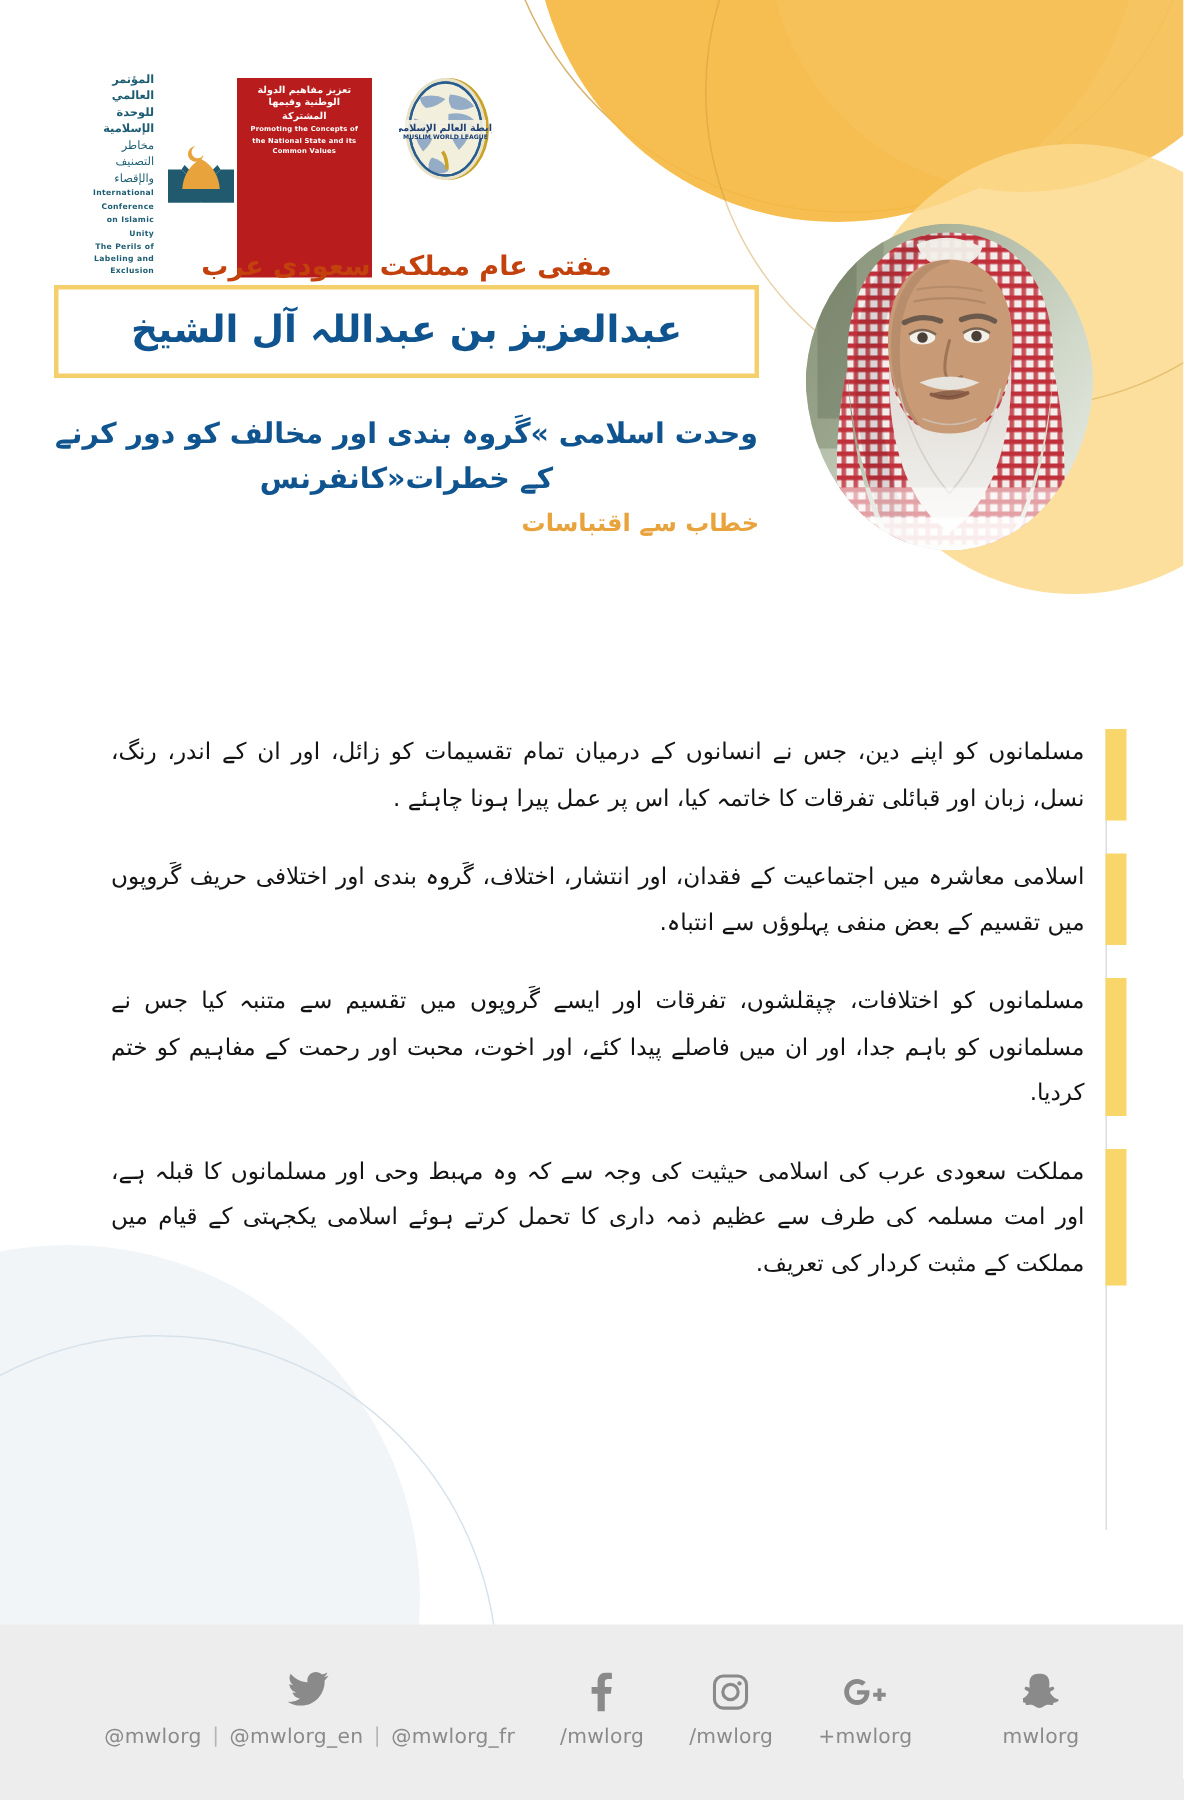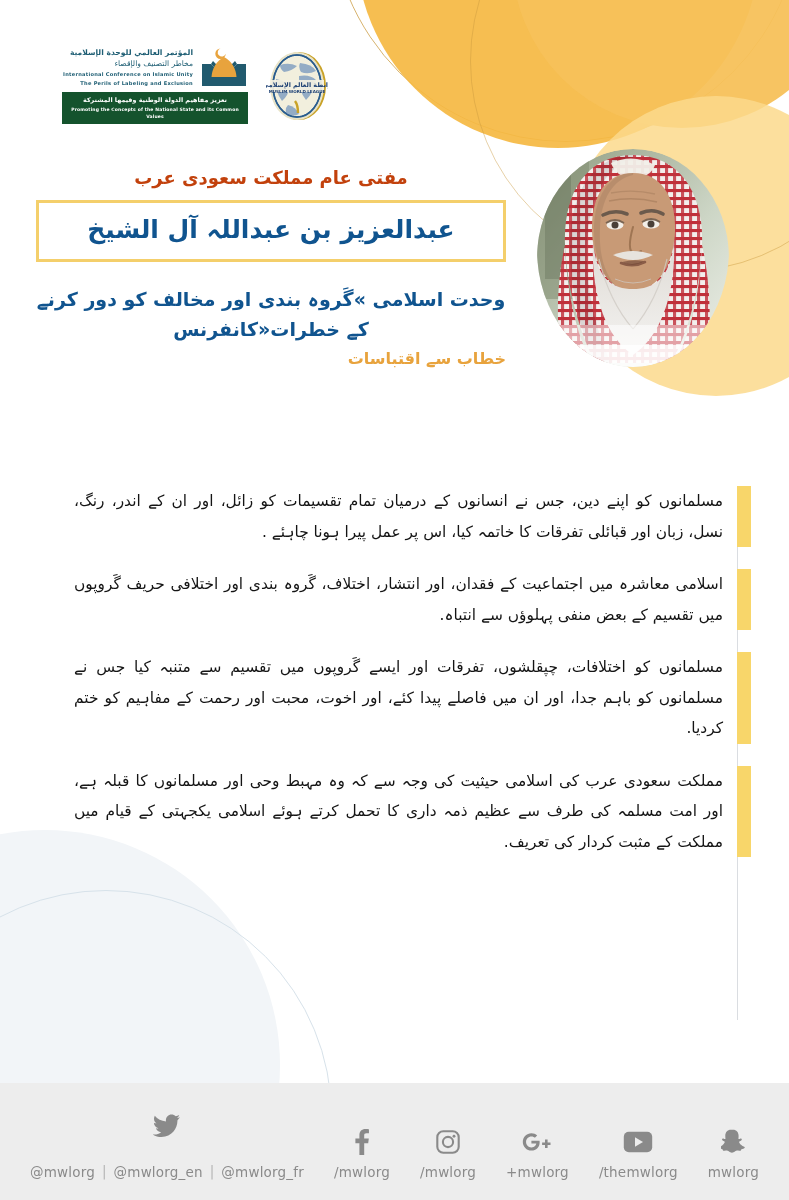--- a/index.html
+++ b/index.html
@@ -81,21 +81,21 @@
 
   
   .logos {
     position: absolute;
     left: 62px; top: 47px;
     display: flex;
     align-items: flex-start;
     gap: 18px;
     z-index: 6;
   }
-  .conf-logo { display: flex; flex-direction: column; width: 186px; }
+  .conf-logo { display: flex; flex-direction: row; width: 186px; }
   .conf-top { display: flex; align-items: center; gap: 7px; }
   .conf-words { text-align: right; flex: 1; }
   .conf-ar1 {
     font-size: 7.6px; color: #1d5d73; direction: rtl;
     letter-spacing: 0.2px; line-height: 1.45; font-weight: bold;
   }
   .conf-ar2 {
     font-size: 7.6px; color: #1d5d73; direction: rtl;
     letter-spacing: 1.6px; line-height: 1.45; font-weight: normal;
   }
@@ -103,21 +103,21 @@
     font-size: 5.1px; color: #1d5d73; font-weight: bold;
     letter-spacing: 0.25px; line-height: 1.75; margin-top: 1px;
   }
   .conf-en2 {
     font-size: 5.1px; color: #1d5d73; font-weight: bold;
     letter-spacing: 0.25px; line-height: 1.6;
   }
   .conf-mark { width: 48px; height: 40px; position: relative; flex: none; }
   .conf-band {
     margin-top: 5px;
-    background: #14532d;
+    background: #b91c1c;
     padding: 3.5px 6px 4px 6px;
     text-align: center;
   }
   .conf-band-ar {
     font-size: 6.4px; color: #ffffff; direction: rtl;
     font-weight: bold; letter-spacing: 0.2px; line-height: 1.4;
   }
   .conf-band-en {
     font-size: 4.5px; color: #ffffff; font-weight: bold;
     letter-spacing: 0.15px; line-height: 1.6; margin-top: 1px;
@@ -146,21 +146,21 @@
   }
   .kicker {
     font-size: 18px;
     color: #c2410c;
     direction: rtl;
     font-weight: bold;
     line-height: 1.3;
     letter-spacing: 0.3px;
   }
   .name-box {
-    margin-top: 11px;
+    margin-top: 1px;
     border: 3px solid #f4cf6b;
     background: #ffffff;
     padding: 11px 10px 13px 10px;
   }
   .name-text {
     font-size: 25px;
     color: #10548f;
     direction: rtl;
     font-weight: bold;
     line-height: 1.25;
@@ -273,21 +273,21 @@
   .twitter-group {
     display: flex;
     flex-direction: column;
     align-items: center;
   }
   .twitter-handles {
     display: flex;
     align-items: flex-end;
     margin-top: 7px;
   }
-  .twitter-handles .soc-label { margin-top: 16px; }
+  .twitter-handles .soc-label { margin-top: 2px; }
   .gap-24 { width: 30px; }
 </style>
 </head>
 <body>
 
 <div id="poster">
 
   <div class="deco ring-a"></div>
   <div class="deco blob-a"></div>
   <div class="deco blob-b"></div>
@@ -506,29 +506,20 @@
           <svg width="32" height="24" viewBox="0 0 32 24">
             <path d="M10.4 10.2v3.4h4.9c-.2 1.3-1.5 3.8-4.9 3.8-2.95 0-5.35-2.45-5.35-5.45S7.45 6.5 10.4 6.5c1.68 0 2.8.72 3.44 1.33l2.34-2.26C14.68 4.17 12.74 3.3 10.4 3.3 5.66 3.3 1.8 7.16 1.8 11.95s3.86 8.65 8.6 8.65c4.97 0 8.26-3.49 8.26-8.41 0-.56-.06-1-.14-1.43H10.4z" fill="#8a8a8a"></path>
             <path d="M26.6 9.6h-2.6v2.9h-2.9v2.6h2.9v2.9h2.6v-2.9h2.9v-2.6h-2.9z" fill="#8a8a8a"></path>
           </svg>
         </div>
         <div class="soc-label">+mwlorg</div>
       </div>
 
       <div class="gap-24"></div>
 
-      <div class="soc">
-        <div class="soc-icon">
-          <svg width="30" height="22" viewBox="0 0 30 22">
-              <rect x="0.8" y="0.8" width="28.4" height="20.4" rx="5" fill="#8a8a8a"></rect>
-              <path d="M12 6.2 L20 11 L12 15.8 Z" fill="#ededed"></path>
-            </svg>
-        </div>
-        <div class="soc-label">/themwlorg</div>
-      </div>
 
       <div class="gap-24"></div>
 
       <div class="soc">
         <div class="soc-icon">
           <svg width="24" height="26" viewBox="0 0 24 26">
               <path d="M12 .8c3.5 0 5.6 2.6 5.6 6 0 1.2-.1 2.2-.2 3 .5.3 1.1.2 1.7-.1.8-.4 1.7.1 1.7.9 0 .7-.6 1.1-1.5 1.5-.7.3-1.2.5-1.2 1 0 .9 2.4 4 5 4.6.6.15.8.55.6 1-.35.8-2.1 1.25-3.2 1.45-.2.04-.3.35-.36.72-.06.36-.14.85-.6.85-.6 0-1.4-.3-2.6-.3-1.5 0-2.1.35-3.1 1.1-.9.66-1.75 1.15-2.9 1.15s-2-.5-2.9-1.15c-1-.75-1.6-1.1-3.1-1.1-1.2 0-2 .3-2.6.3-.46 0-.54-.5-.6-.85-.06-.37-.16-.68-.36-.72-1.1-.2-2.85-.65-3.2-1.45-.2-.45.0-.85.6-1 2.6-.6 5-3.7 5-4.6 0-.5-.5-.7-1.2-1-.9-.4-1.5-.8-1.5-1.5 0-.8.9-1.3 1.7-.9.6.3 1.2.4 1.7.1-.1-.8-.2-1.8-.2-3 0-3.4 2.1-6 5.6-6z" fill="#8a8a8a"></path>
             </svg>
         </div>
         <div class="soc-label">mwlorg</div>

